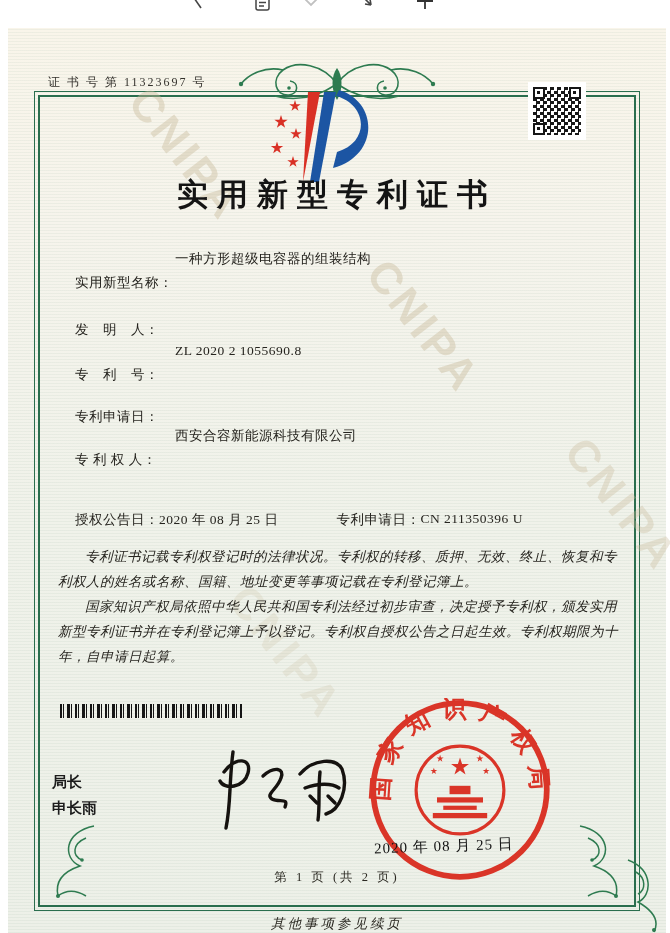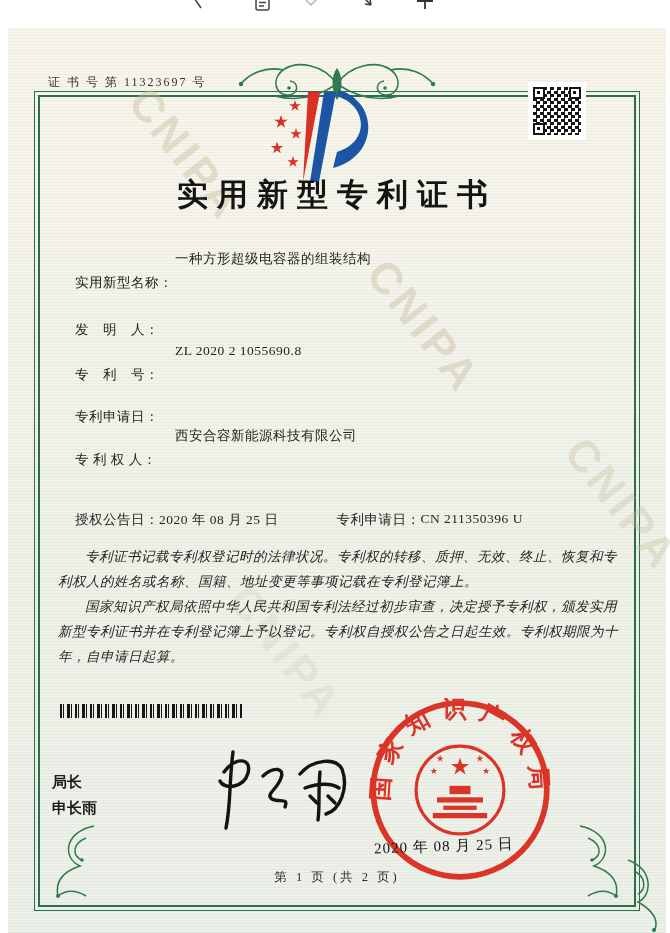--- a/index.html
+++ b/index.html
@@ -259,14 +259,15 @@
         <rect x="78" y="84" width="20" height="8"></rect>
         <rect x="66" y="95" width="44" height="5"></rect>
         <rect x="72" y="103" width="32" height="4"></rect>
         <rect x="62" y="110" width="52" height="5"></rect>
       </g>
     </svg>
   </div>
   <div class="seal-date">2020 年 08 月 25 日</div>
 
   <div class="pageinfo">第 1 页 (共 2 页)</div>
+  <div class="footnote">其他事项参见续页</div>
 
 </div>
 
 </body></html>

